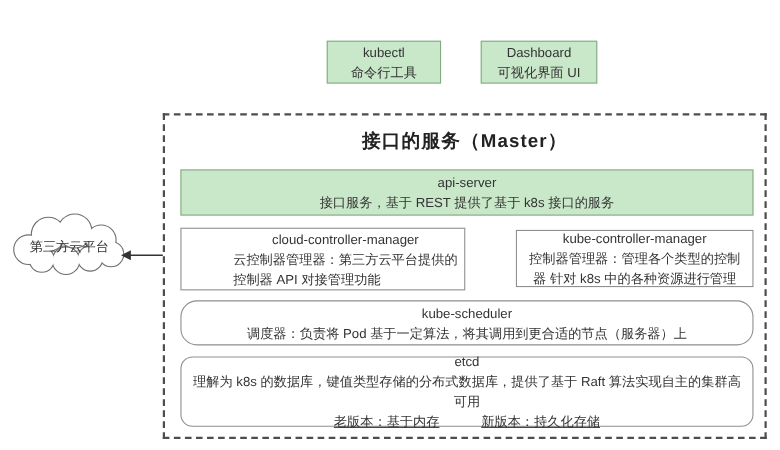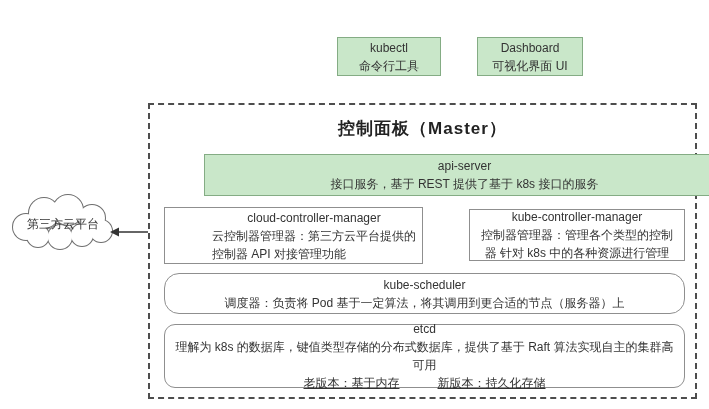--- a/index.html
+++ b/index.html
@@ -5,21 +5,21 @@
   * { margin:0; padding:0; box-sizing:border-box; }
   html,body { background:#ffffff; }
   body { font-family:"Liberation Sans","DejaVu Sans",sans-serif; }
   .canvas { position:relative; width:709px; height:409px; background:#ffffff; overflow:hidden; }
 
   .node {
     position:absolute; border:1px solid #8f8f8f; background:#ffffff;
     display:flex; flex-direction:column; align-items:center; justify-content:center;
     text-align:center; font-size:12px; color:#333333; line-height:1.5; padding:2px 6px;
   }
-  .green { background:#c9e7c9; border-color:#84ac84;margin-left:40px; }
+  .green { background:#c9e7c9; border-color:#84ac84; }
 
   .box-kubectl   { left:297px; top:37px;  width:104px; height:39px; }
   .box-dashboard { left:437px; top:37px;  width:106px; height:39px; }
 
   .master { position:absolute; left:148px; top:103px; width:549px; height:296px;
             border:2px dashed #4d4d4d; background:#ffffff; }
   .master-title { position:absolute; top:12px; left:0; width:100%; text-align:center;
                   font-size:17px; font-weight:bold; color:#222222; letter-spacing:1px; }
 
   .box-api   { left:14px;  top:49px;  width:521px; height:42px;text-align:center; }
@@ -78,21 +78,21 @@
     </svg>
     <div class="cloud-label">第三方云平台</div>
   </div>
 
   <svg class="arrow-svg" width="50" height="18">
     <line x1="46" y1="9" x2="12" y2="9" stroke="#333333" stroke-width="1.5"></line>
     <polygon points="4,9 13,4.5 13,13.5" fill="#333333"></polygon>
   </svg>
 
   <div class="master">
-    <div class="master-title">控制面板（Master）</div>
+    <div class="master-title">接口的服务（Master）</div>
 
     <div class="node green box-api">
       <div>api-server</div>
       <div>接口服务，基于 REST 提供了基于 k8s 接口的服务</div>
     </div>
 
     <div class="node box-ccm">
       <div>cloud-controller-manager</div>
       <div class="desc">云控制器管理器：第三方云平台提供的控制器 API 对接管理功能</div>
     </div>

